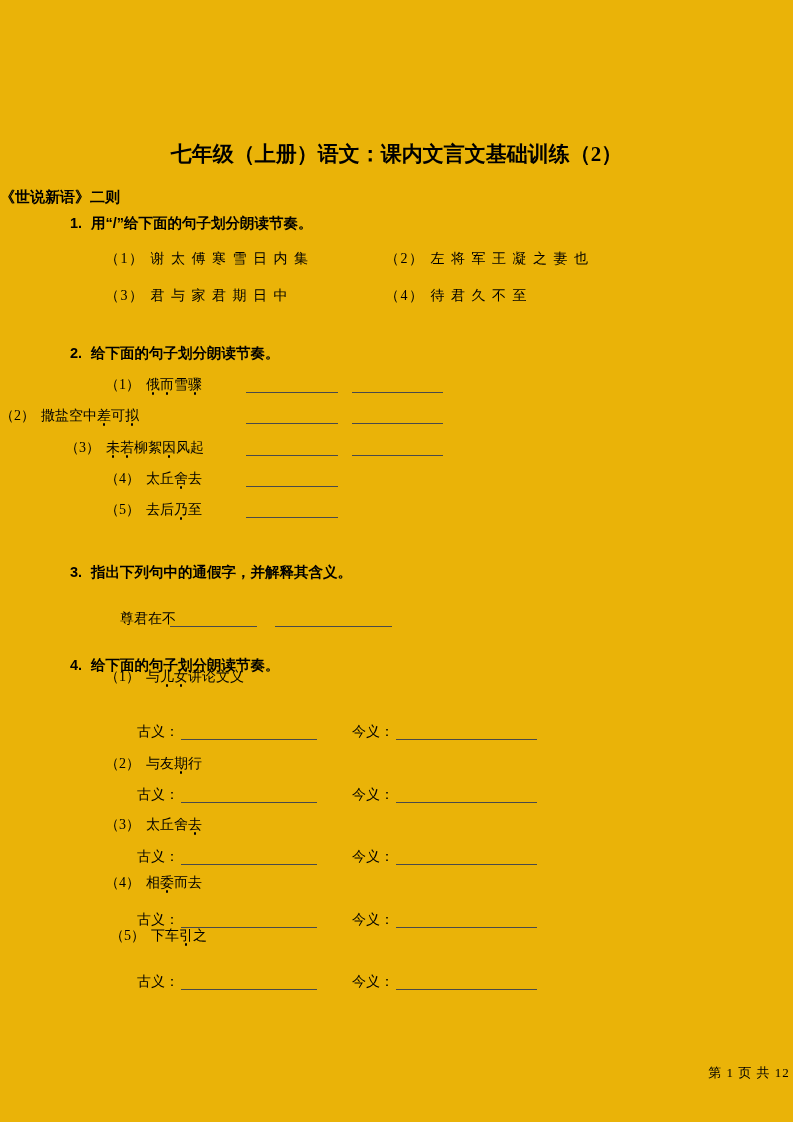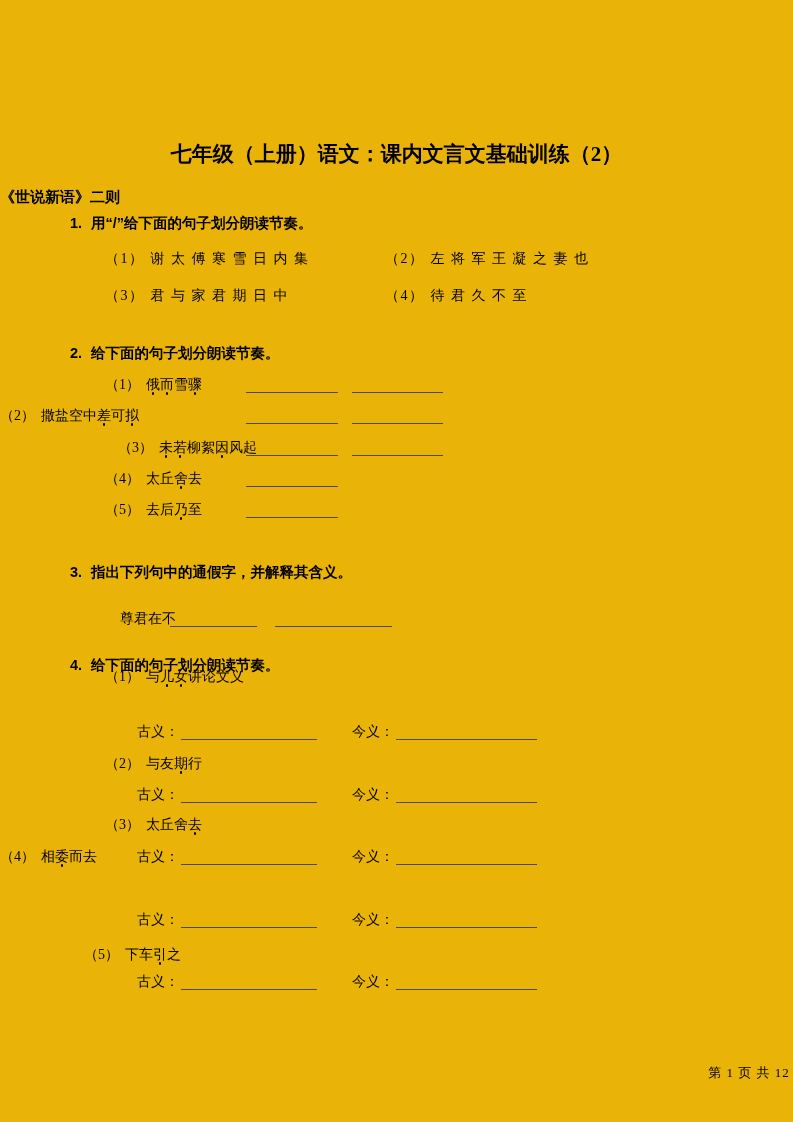--- a/index.html
+++ b/index.html
@@ -107,21 +107,21 @@
   <div class="row" style="top:374px;padding-left:105px">
     <span class="inum">（1）</span><span><span class="em">俄</span><span class="em">而</span>雪<span class="em">骤</span></span>
     <span class="blank" style="left:246px;width:92px"></span>
     <span class="blank" style="left:352px;width:91px"></span>
   </div>
   <div class="row" style="top:405px;">
     <span class="inum">（2）</span><span>撒盐空中<span class="em">差</span>可<span class="em">拟</span></span>
     <span class="blank" style="left:246px;width:92px"></span>
     <span class="blank" style="left:352px;width:91px"></span>
   </div>
-  <div class="row" style="top:437px;padding-left:118px">
+  <div class="row" style="top:437px;padding-left:65px">
     <span class="inum">（3）</span><span><span class="em">未</span><span class="em">若</span>柳絮<span class="em">因</span>风起</span>
     <span class="blank" style="left:246px;width:92px"></span>
     <span class="blank" style="left:352px;width:91px"></span>
   </div>
   <div class="row" style="top:468px;padding-left:105px">
     <span class="inum">（4）</span><span>太丘<span class="em">舍</span>去</span>
     <span class="blank" style="left:246px;width:92px"></span>
   </div>
   <div class="row" style="top:499px;padding-left:105px">
     <span class="inum">（5）</span><span>去后<span class="em">乃</span>至</span>
@@ -164,31 +164,31 @@
   <div class="row" style="top:814px;padding-left:105px">
     <span class="inum">（3）</span><span>太丘舍<span class="em">去</span></span>
   </div>
   <div class="row" style="top:846px">
     <span class="g-label" style="left:137px">古义：</span>
     <span class="blank" style="left:181px;width:136px"></span>
     <span class="g-label" style="left:352px">今义：</span>
     <span class="blank" style="left:396px;width:141px"></span>
   </div>
 
-  <div class="row" style="top:846px;">
+  <div class="row" style="top:872px;padding-left:105px">
     <span class="inum">（4）</span><span>相<span class="em">委</span>而去</span>
   </div>
   <div class="row" style="top:909px">
     <span class="g-label" style="left:137px">古义：</span>
     <span class="blank" style="left:181px;width:136px"></span>
     <span class="g-label" style="left:352px">今义：</span>
     <span class="blank" style="left:396px;width:141px"></span>
   </div>
 
-  <div class="row" style="top:944px;padding-left:84px">
+  <div class="row" style="top:925px;padding-left:110px">
     <span class="inum">（5）</span><span>下车<span class="em">引</span>之</span>
   </div>
   <div class="row" style="top:971px">
     <span class="g-label" style="left:137px">古义：</span>
     <span class="blank" style="left:181px;width:136px"></span>
     <span class="g-label" style="left:352px">今义：</span>
     <span class="blank" style="left:396px;width:141px"></span>
   </div>
 
   <div class="footer">第 1 页 共 12 页</div>

